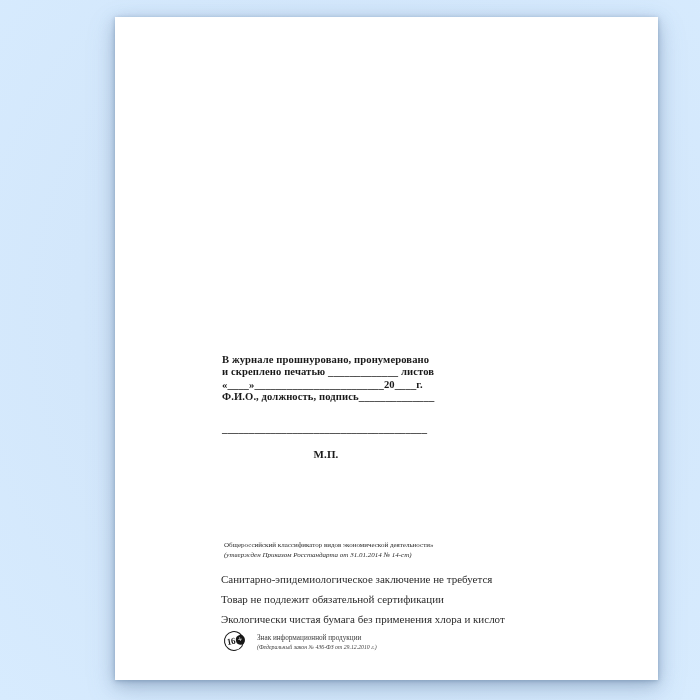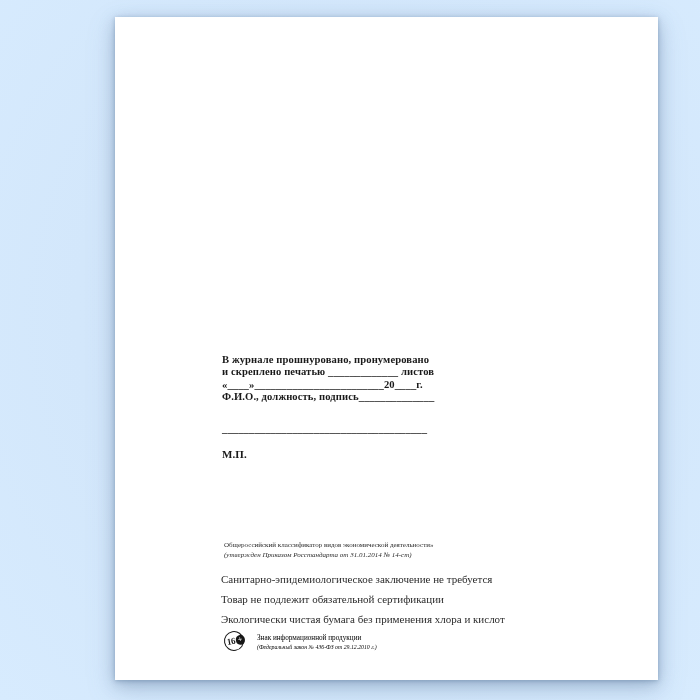--- a/index.html
+++ b/index.html
@@ -26,21 +26,21 @@
     color: #1a1a1a;
     font-weight: 700;
     font-size: 10.6px;
     line-height: 12.4px;
     letter-spacing: 0.1px;
   }
   .s-line { white-space: nowrap; }
   .s-line.rule { margin-top: 19px; }
   .mp {
     margin-top: 13px;
-    text-align: left;
+    text-align: center;
     padding-right: 2px;
     font-size: 11px;
   }
   
   .compliance {
     position: absolute;
     left: 109px; top: 523px;
     color: #2b2b2b;
     font-size: 7px;
     line-height: 10px;
@@ -89,21 +89,21 @@
     border-radius: 50%;
     color: #ffffff;
     font-weight: 700;
     font-size: 8px;
     line-height: 9px;
     text-align: center;
   }
   .age-text {
     margin-left: 13px;
     margin-top: 5px;
-    color: #000000;
+    color: #404040;
     white-space: nowrap;
   }
   .age-title { font-size: 7.2px; line-height: 9px; }
   .age-law   { font-size: 5.8px; line-height: 8px; font-style: italic; }
 </style>
 </head>
 <body>
 
 <div class="page">
 

